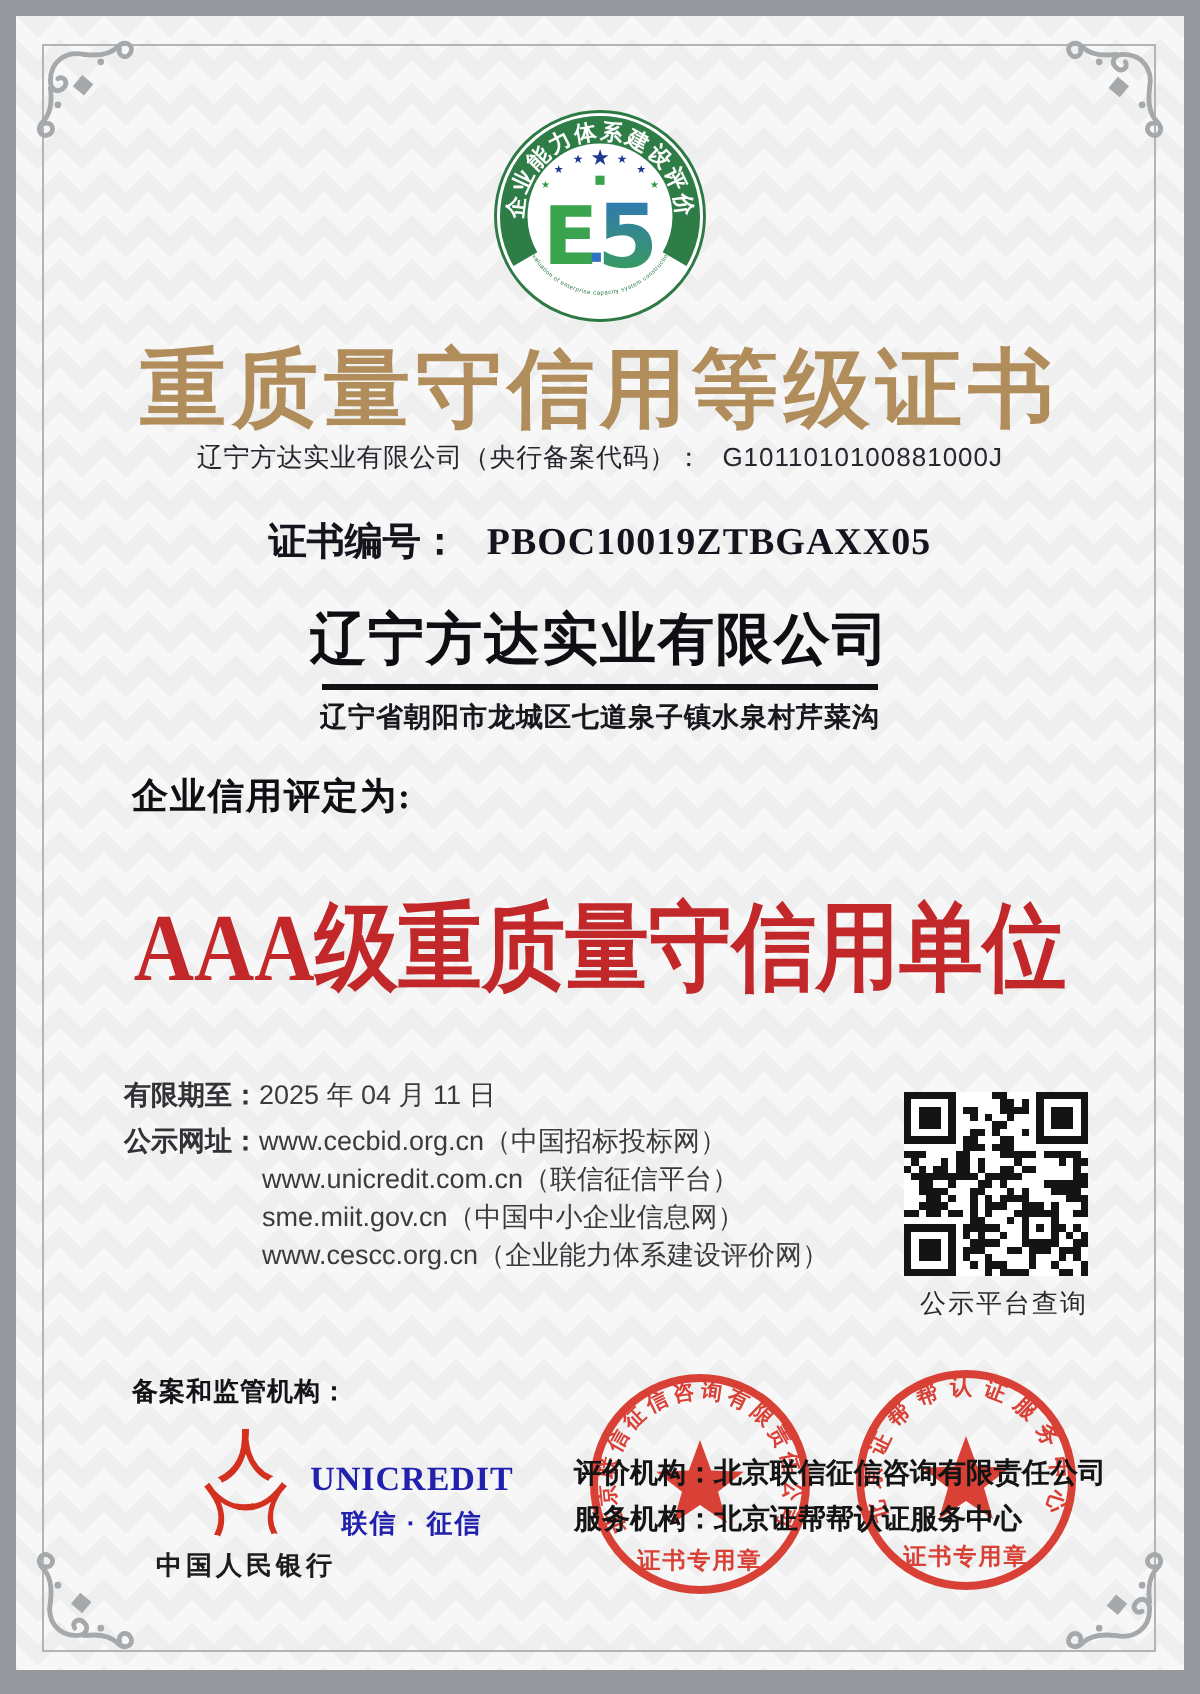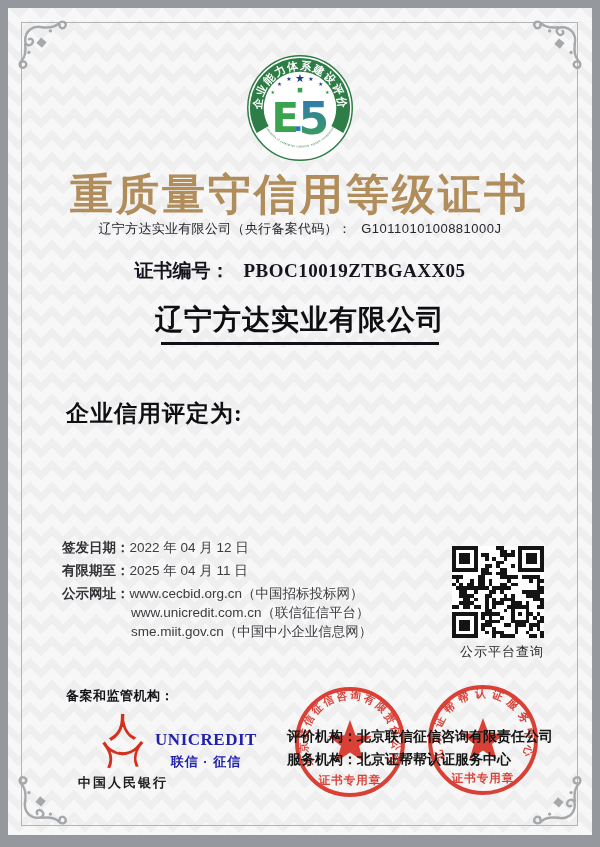--- a/index.html
+++ b/index.html
@@ -54,23 +54,23 @@
     font-family:"Liberation Serif", serif;
     font-size:28px;font-weight:bold;color:#0f0f13;letter-spacing:1px;
   }
   .company-line{left:153px;top:334px;width:278px;height:3px;background:#111116;}
   .address{
     left:0;top:342px;width:100%;text-align:center;
     font-family:"Liberation Serif", serif;
     font-size:13.5px;font-weight:bold;color:#17171c;letter-spacing:.5px;
   }
   .rating-label{
-    left:58px;top:390px;
-    font-family:"Liberation Serif", serif;
-    font-size:23px;font-weight:bold;color:#101014;letter-spacing:1px;
+    left:58px;top:378px;
+    font-family:"Liberation Serif", serif;
+    font-size:18px;font-weight:bold;color:#101014;letter-spacing:1px;
   }
   .rating-value{
     left:0;top:434px;width:100%;text-align:center;white-space:nowrap;
   }
   .rating-value span{
     display:inline-block;
     font-family:"Liberation Serif", serif;
     font-size:48px;font-weight:bold;color:#c2272a;
     transform:scaleX(.87);transform-origin:center;
   }
@@ -196,38 +196,42 @@
   <div class="abs subtitle">
     <span>辽宁方达实业有限公司（央行备案代码）：</span><span class="code">G1011010100881000J</span>
   </div>
 
   <div class="abs certno">
     <span>证书编号：</span><span class="val">PBOC10019ZTBGAXX05</span>
   </div>
 
   <div class="abs company">辽宁方达实业有限公司</div>
   <div class="abs company-line"></div>
+  <div class="abs address">辽宁省朝阳市龙城区七道泉子镇水泉村芹菜沟</div>
 
   <div class="abs rating-label">企业信用评定为:</div>
+  <div class="abs rating-value">
+    <span>AAA级重质量守信用单位</span>
+  </div>
 
   <div class="abs info">
-    <div class="irow sp">
-      <span class="ilabel">签发日期：</span><span class="ival">2022 年 04 月 12 日</span>
-    </div>
     <div class="irow sp">
       <span class="ilabel">有限期至：</span><span class="ival">2025 年 04 月 11 日</span>
     </div>
     <div class="irow">
       <span class="ilabel">公示网址：</span><span class="ival">www.cecbid.org.cn（中国招标投标网）</span>
     </div>
     <div class="irow cont">
       <span class="ival">www.unicredit.com.cn（联信征信平台）</span>
     </div>
     <div class="irow cont">
       <span class="ival">sme.miit.gov.cn（中国中小企业信息网）</span>
+    </div>
+    <div class="irow cont">
+      <span class="ival">www.cescc.org.cn（企业能力体系建设评价网）</span>
     </div>
   </div>
 
   <div class="abs qr">
     <svg id="qr-svg" viewBox="0 0 25 25" shape-rendering="crispEdges">
         <rect x="0" y="0" width="25" height="25" fill="#ffffff"></rect>
         <rect x="12" y="0" width="1" height="1" fill="#141414"></rect>
         <rect x="13" y="0" width="1" height="1" fill="#141414"></rect>
         <rect x="13" y="1" width="1" height="1" fill="#141414"></rect>
         <rect x="14" y="1" width="1" height="1" fill="#141414"></rect>

